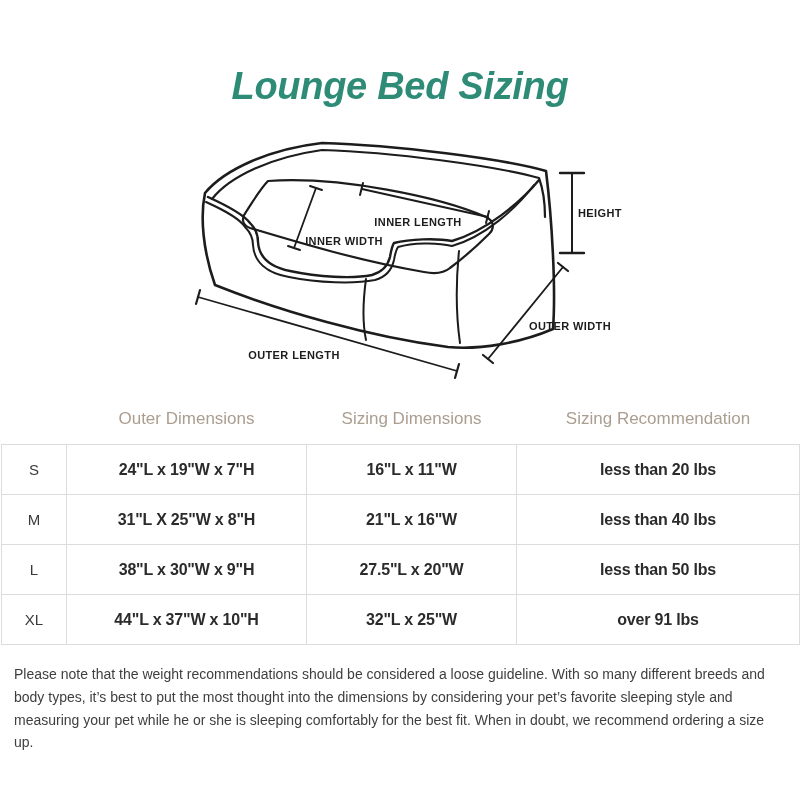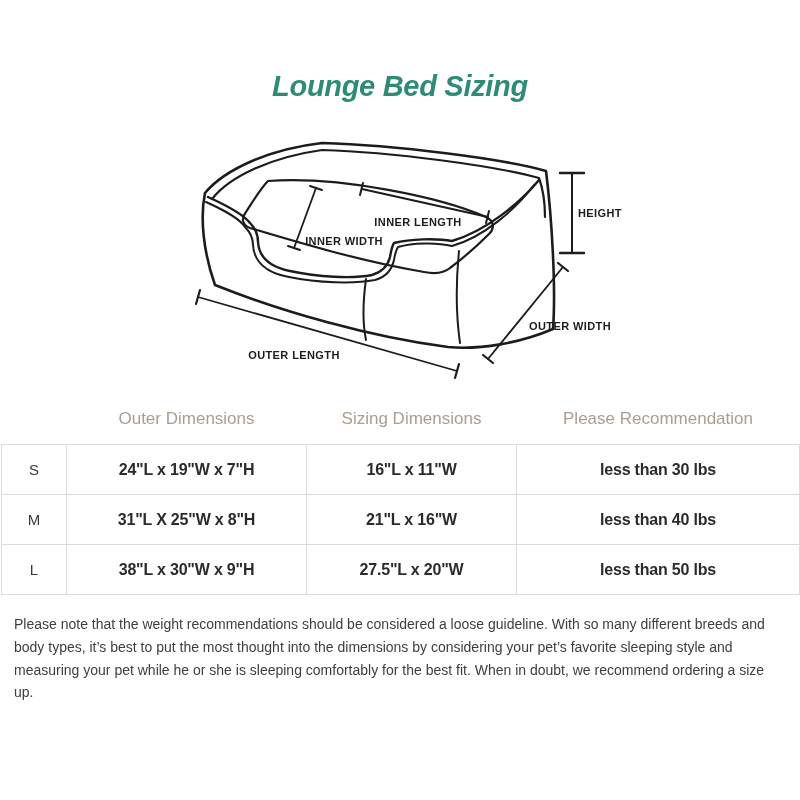--- a/index.html
+++ b/index.html
@@ -9,21 +9,21 @@
     font-family: "Liberation Sans", sans-serif;
     color: var(--body-text, #2f2f2f);
     overflow: hidden;
   }
   .page { width: 800px; }
 
   
   .page-title {
     margin-top: 70px;
     text-align: center;
-    font-size: 29px;
+    font-size: 38px;
     line-height: 33px;
     font-weight: 700;
     font-style: italic;
     letter-spacing: -0.3px;
     color: var(--title-color, #2e8b76);
   }
 
   
   .diagram-wrap { margin-top: 26px; height: 262px; }
   svg.bed-diagram { display: block; }
@@ -163,40 +163,46 @@
       <col style="width:65px">
         <col style="width:240px">
         <col style="width:210px">
         <col style="width:283px">
     </colgroup>
     <thead>
       <tr>
         <th></th>
         <th>Outer Dimensions</th>
         <th>Sizing Dimensions</th>
-        <th>Please Recommendation</th>
+        <th>Sizing Recommendation</th>
       </tr>
     </thead>
     <tbody>
       <tr>
         <td class="size-cell">S</td>
         <td class="dim-cell">24"L x 19"W x 7"H</td>
         <td class="dim-cell">16"L x 11"W</td>
-        <td class="dim-cell">less than 30 lbs</td>
+        <td class="dim-cell">less than 20 lbs</td>
       </tr>
       <tr>
         <td class="size-cell">M</td>
         <td class="dim-cell">31"L X 25"W x 8"H</td>
         <td class="dim-cell">21"L x 16"W</td>
         <td class="dim-cell">less than 40 lbs</td>
       </tr>
       <tr>
         <td class="size-cell">L</td>
         <td class="dim-cell">38"L x 30"W x 9"H</td>
         <td class="dim-cell">27.5"L x 20"W</td>
         <td class="dim-cell">less than 50 lbs</td>
       </tr>
+      <tr>
+        <td class="size-cell">XL</td>
+        <td class="dim-cell">44"L x 37"W x 10"H</td>
+        <td class="dim-cell">32"L x 25"W</td>
+        <td class="dim-cell">over 91 lbs</td>
+      </tr>
     </tbody>
   </table>
 
   <p class="footnote">Please note that the weight recommendations should be considered a loose guideline. With so many different breeds and body types, it’s best to put the most thought into the dimensions by considering your pet’s favorite sleeping style and measuring your pet while he or she is sleeping comfortably for the best fit. When in doubt, we recommend ordering a size up.</p>
 
 </div>
 
 </body></html>

